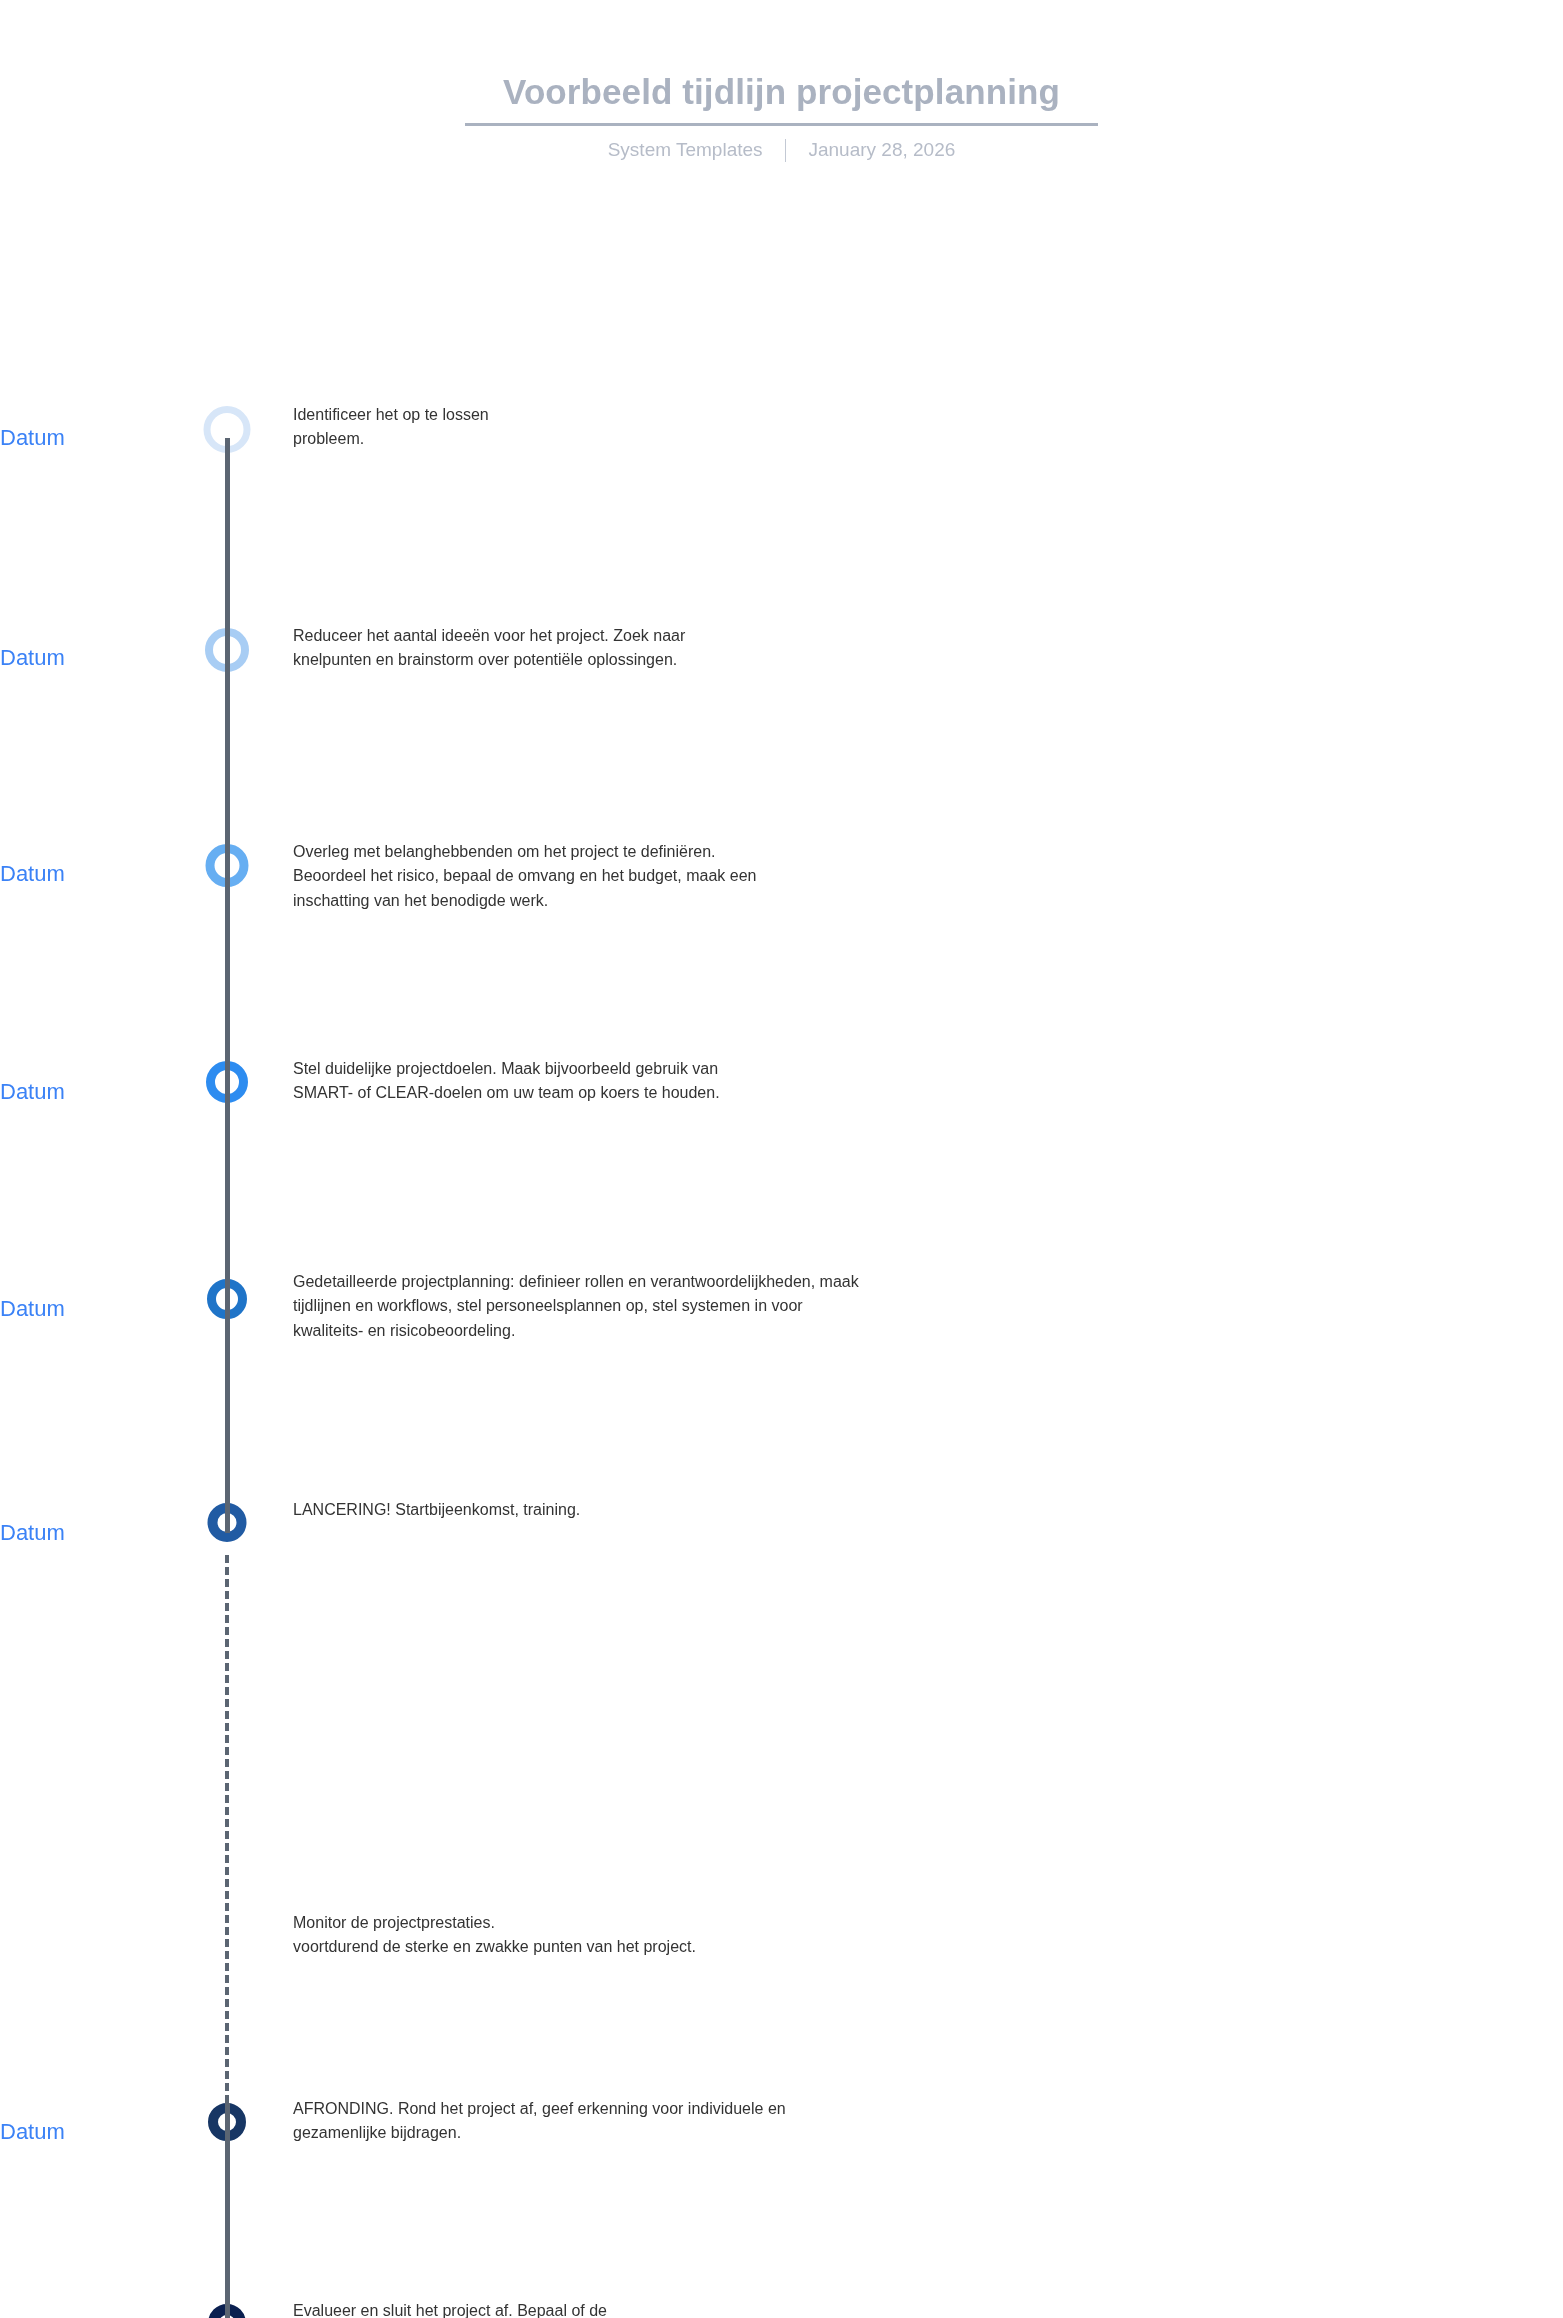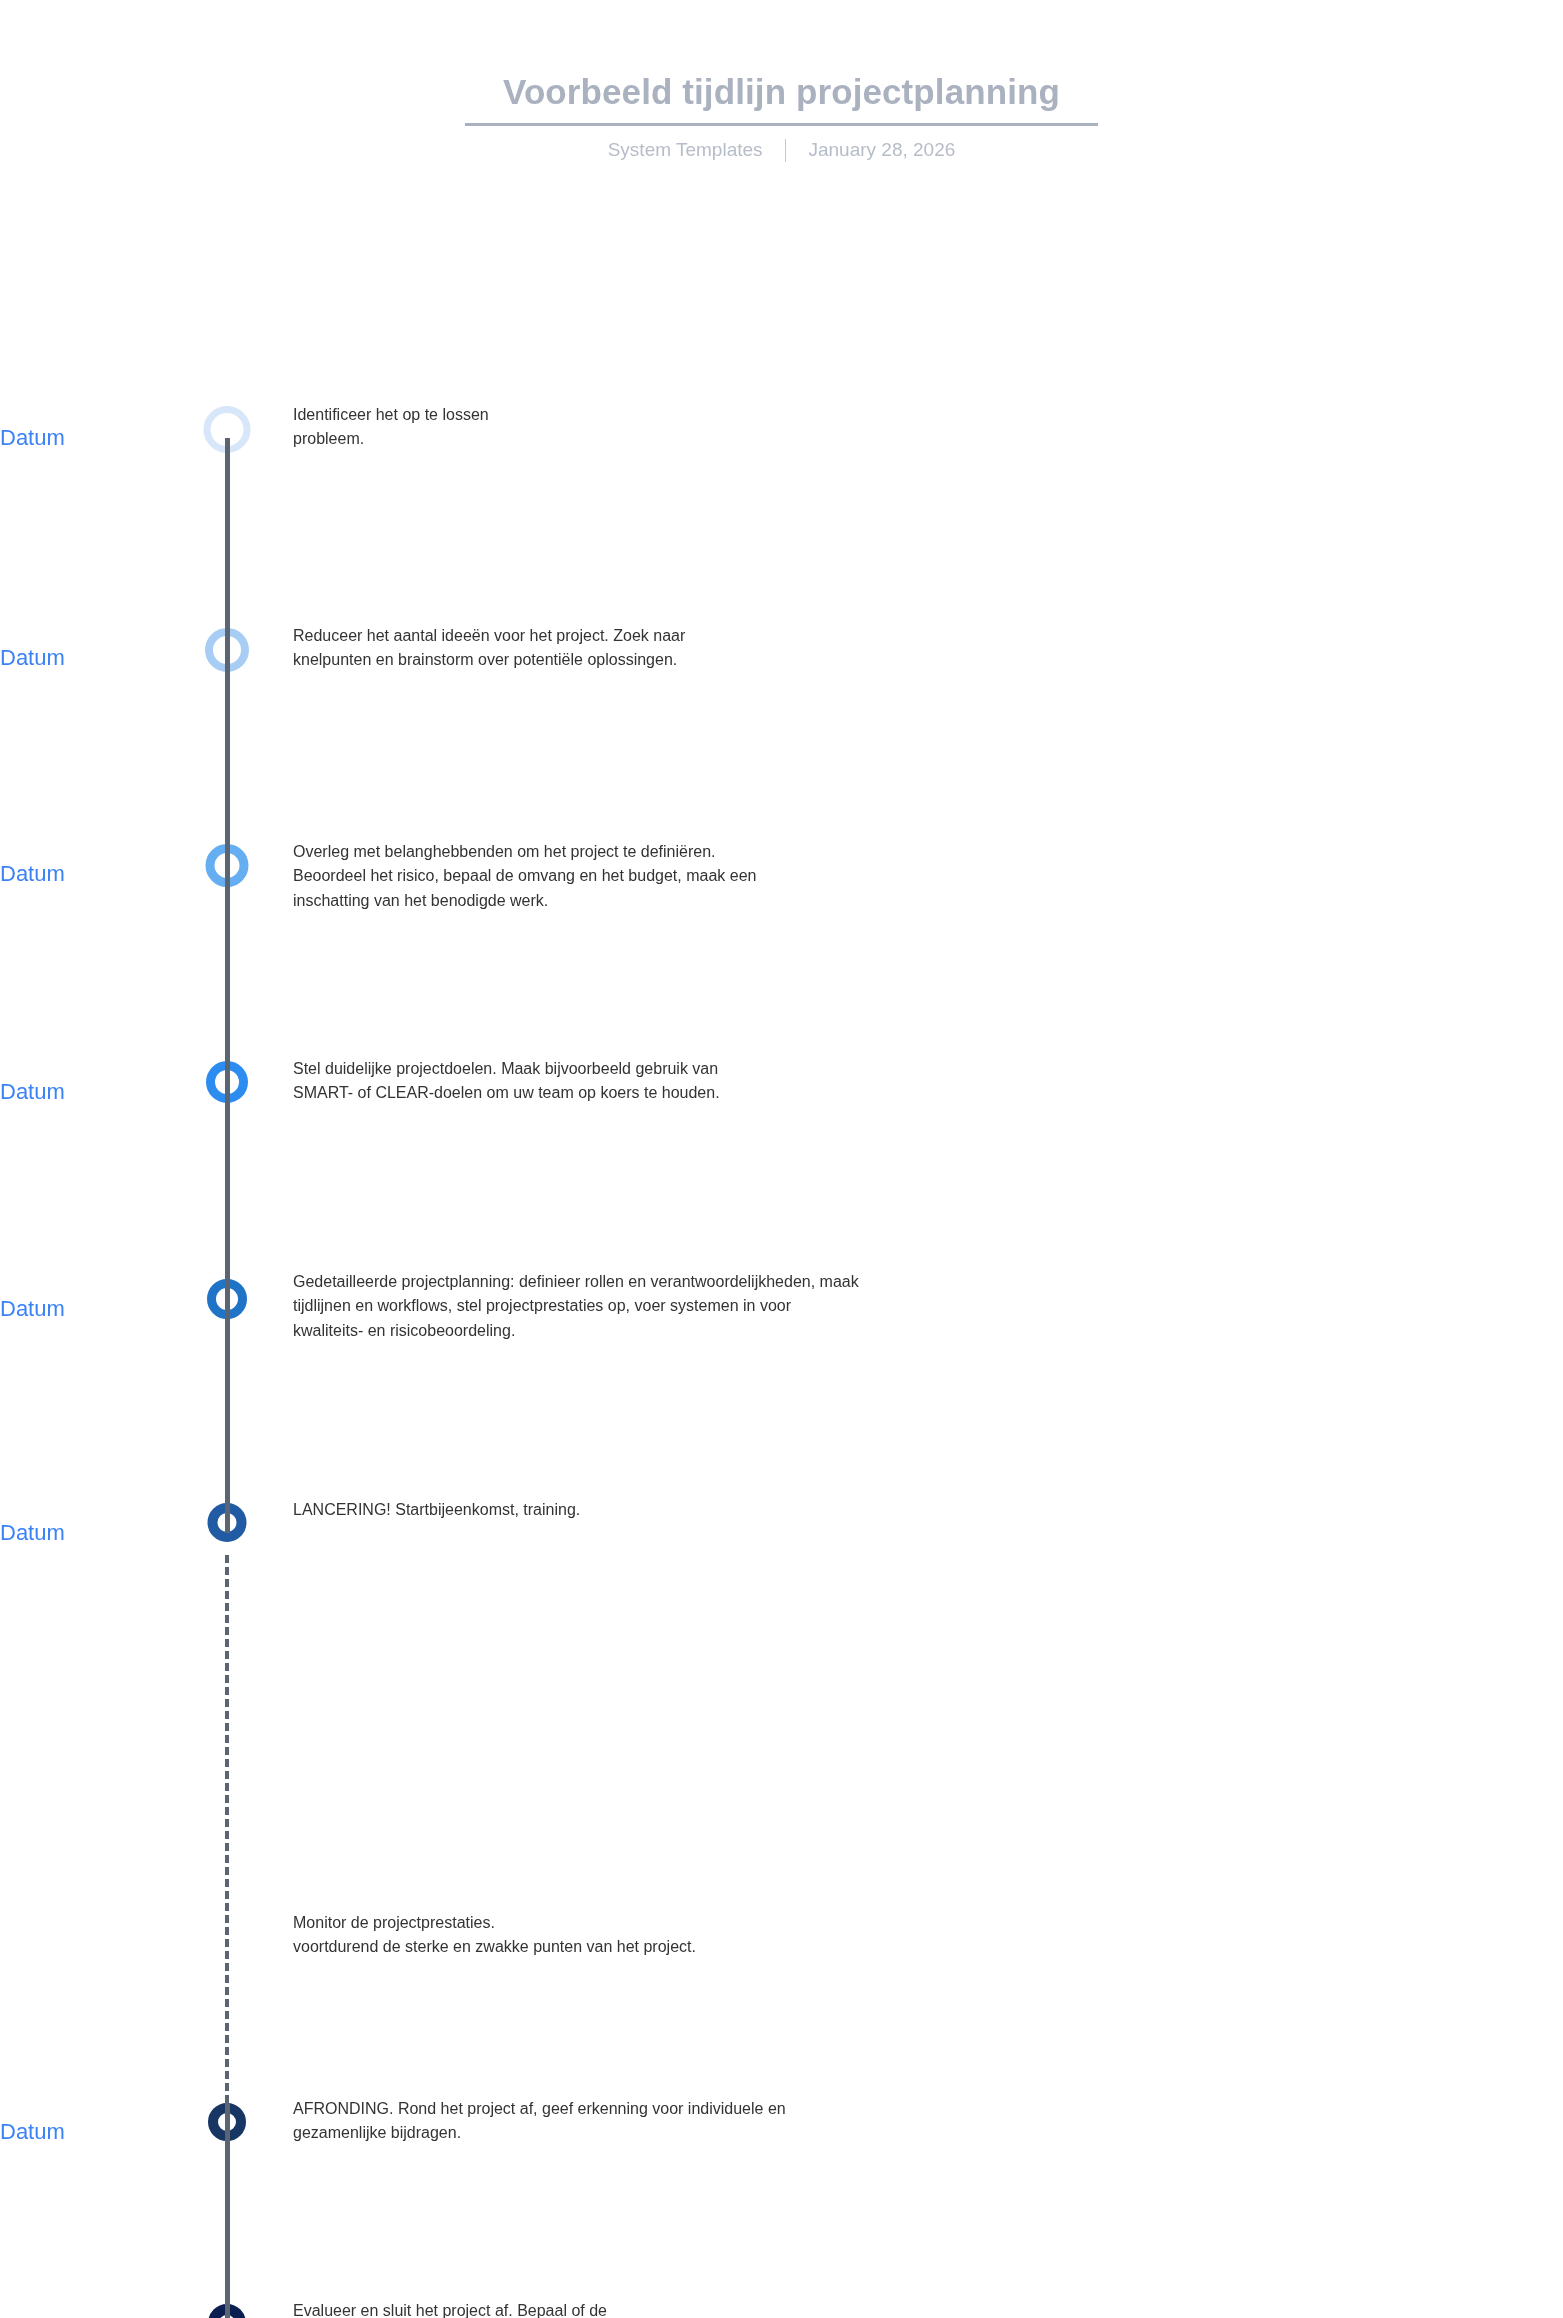--- a/index.html
+++ b/index.html
@@ -157,21 +157,21 @@
         <div class="body-col" style="top: 777px;">
           <span class="line">Stel duidelijke projectdoelen. Maak bijvoorbeeld gebruik van</span>
           <span class="line">SMART- of CLEAR-doelen om uw team op koers te houden.</span>
         </div>
       </div>
       <div class="row">
         <div class="date-col" style="top: 1018px;">Datum</div>
         <div class="marker" style="width: 40px; height: 40px; border: 9.8px solid rgb(31, 116, 200); top: 999px;"></div>
         <div class="body-col" style="top: 990px;">
           <span class="line">Gedetailleerde projectplanning: definieer rollen en verantwoordelijkheden, maak</span>
-          <span class="line">tijdlijnen en workflows, stel projectprestaties op, voer systemen in voor</span>
+          <span class="line">tijdlijnen en workflows, stel personeelsplannen op, stel systemen in voor</span>
           <span class="line">kwaliteits- en risicobeoordeling.</span>
         </div>
       </div>
       <div class="row">
         <div class="date-col" style="top: 1242px;">Datum</div>
         <div class="marker" style="width: 39px; height: 39px; border: 10.4px solid rgb(33, 91, 163); top: 1223px;"></div>
         <div class="body-col" style="top: 1218px;">
           <span class="line">LANCERING! Startbijeenkomst, training.</span>
         </div>
       </div>

